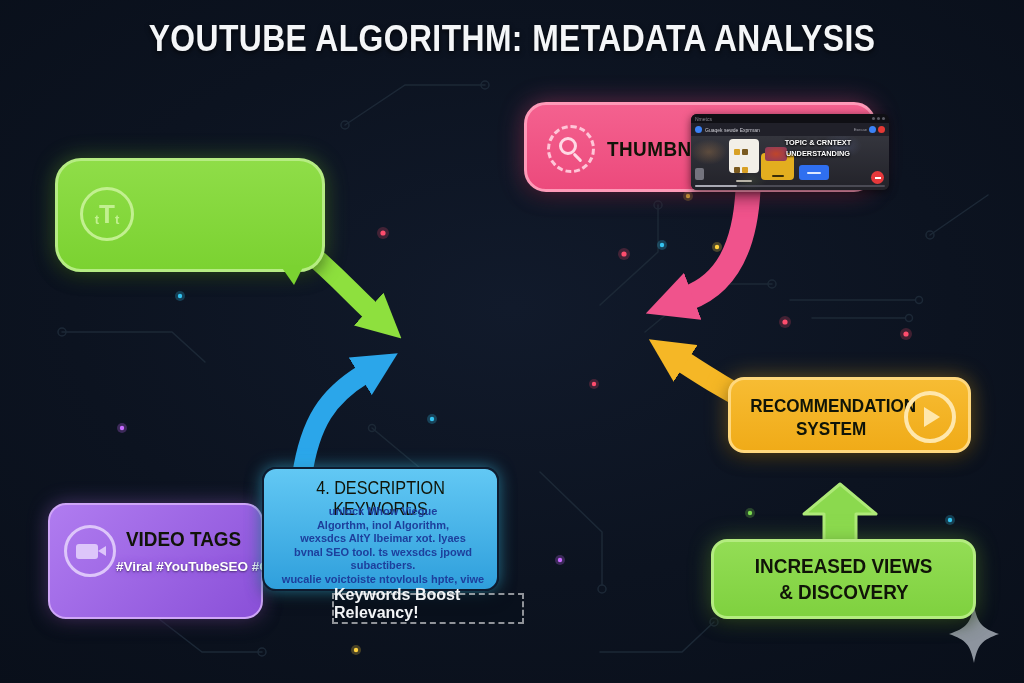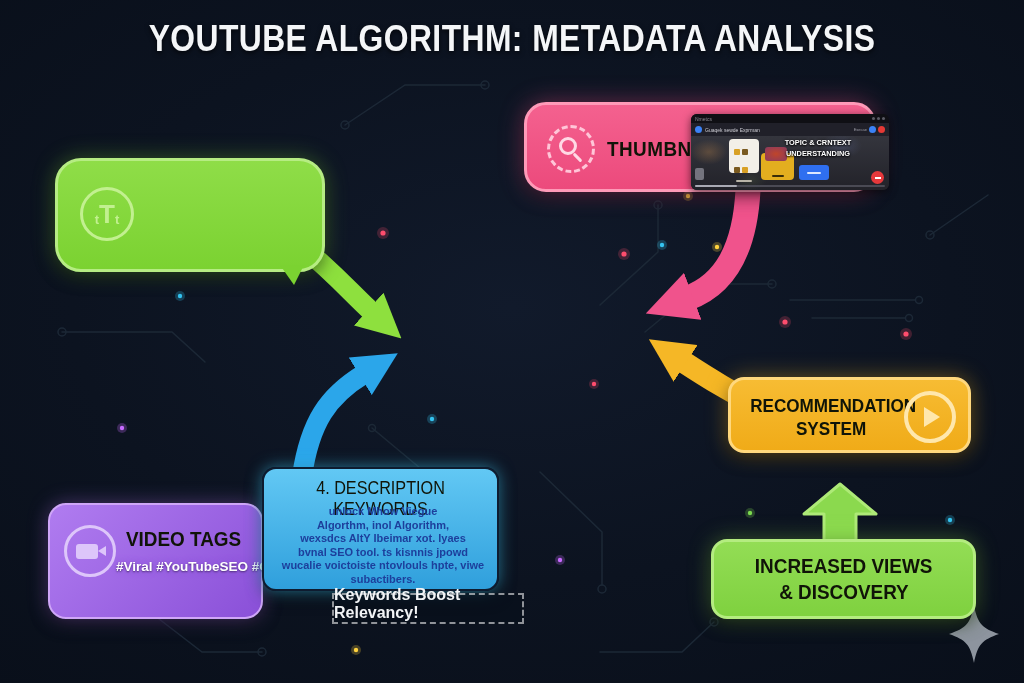--- a/index.html
+++ b/index.html
@@ -348,23 +348,23 @@
   </div>
 
   <div class="node box-desc">
     <div class="desc-heading black">
       <span class="cond-c">4. DESCRIPTION KEYWORDS</span>
     </div>
     <div class="desc-body">
       <div>unlock Mhow Viegue</div>
       <div>Algorthm, inol Algorithm,</div>
       <div>wexsdcs AltY Ibeimar xot. lyaes</div>
-      <div>bvnal SEO tool. ts kisnnis jpowd</div>
+      <div>bvnal SEO tool. ts wexsdcs jpowd</div>
+      <div>subactibers.</div>
       <div>wucalie voictoiste ntovlouls hpte, viwe</div>
-      <div>subactibers.</div>
     </div>
   </div>
 
   <div class="callout">
     <span>Keywords Boost Relevancy!</span>
   </div>
 
 </div>
 
 </body></html>

